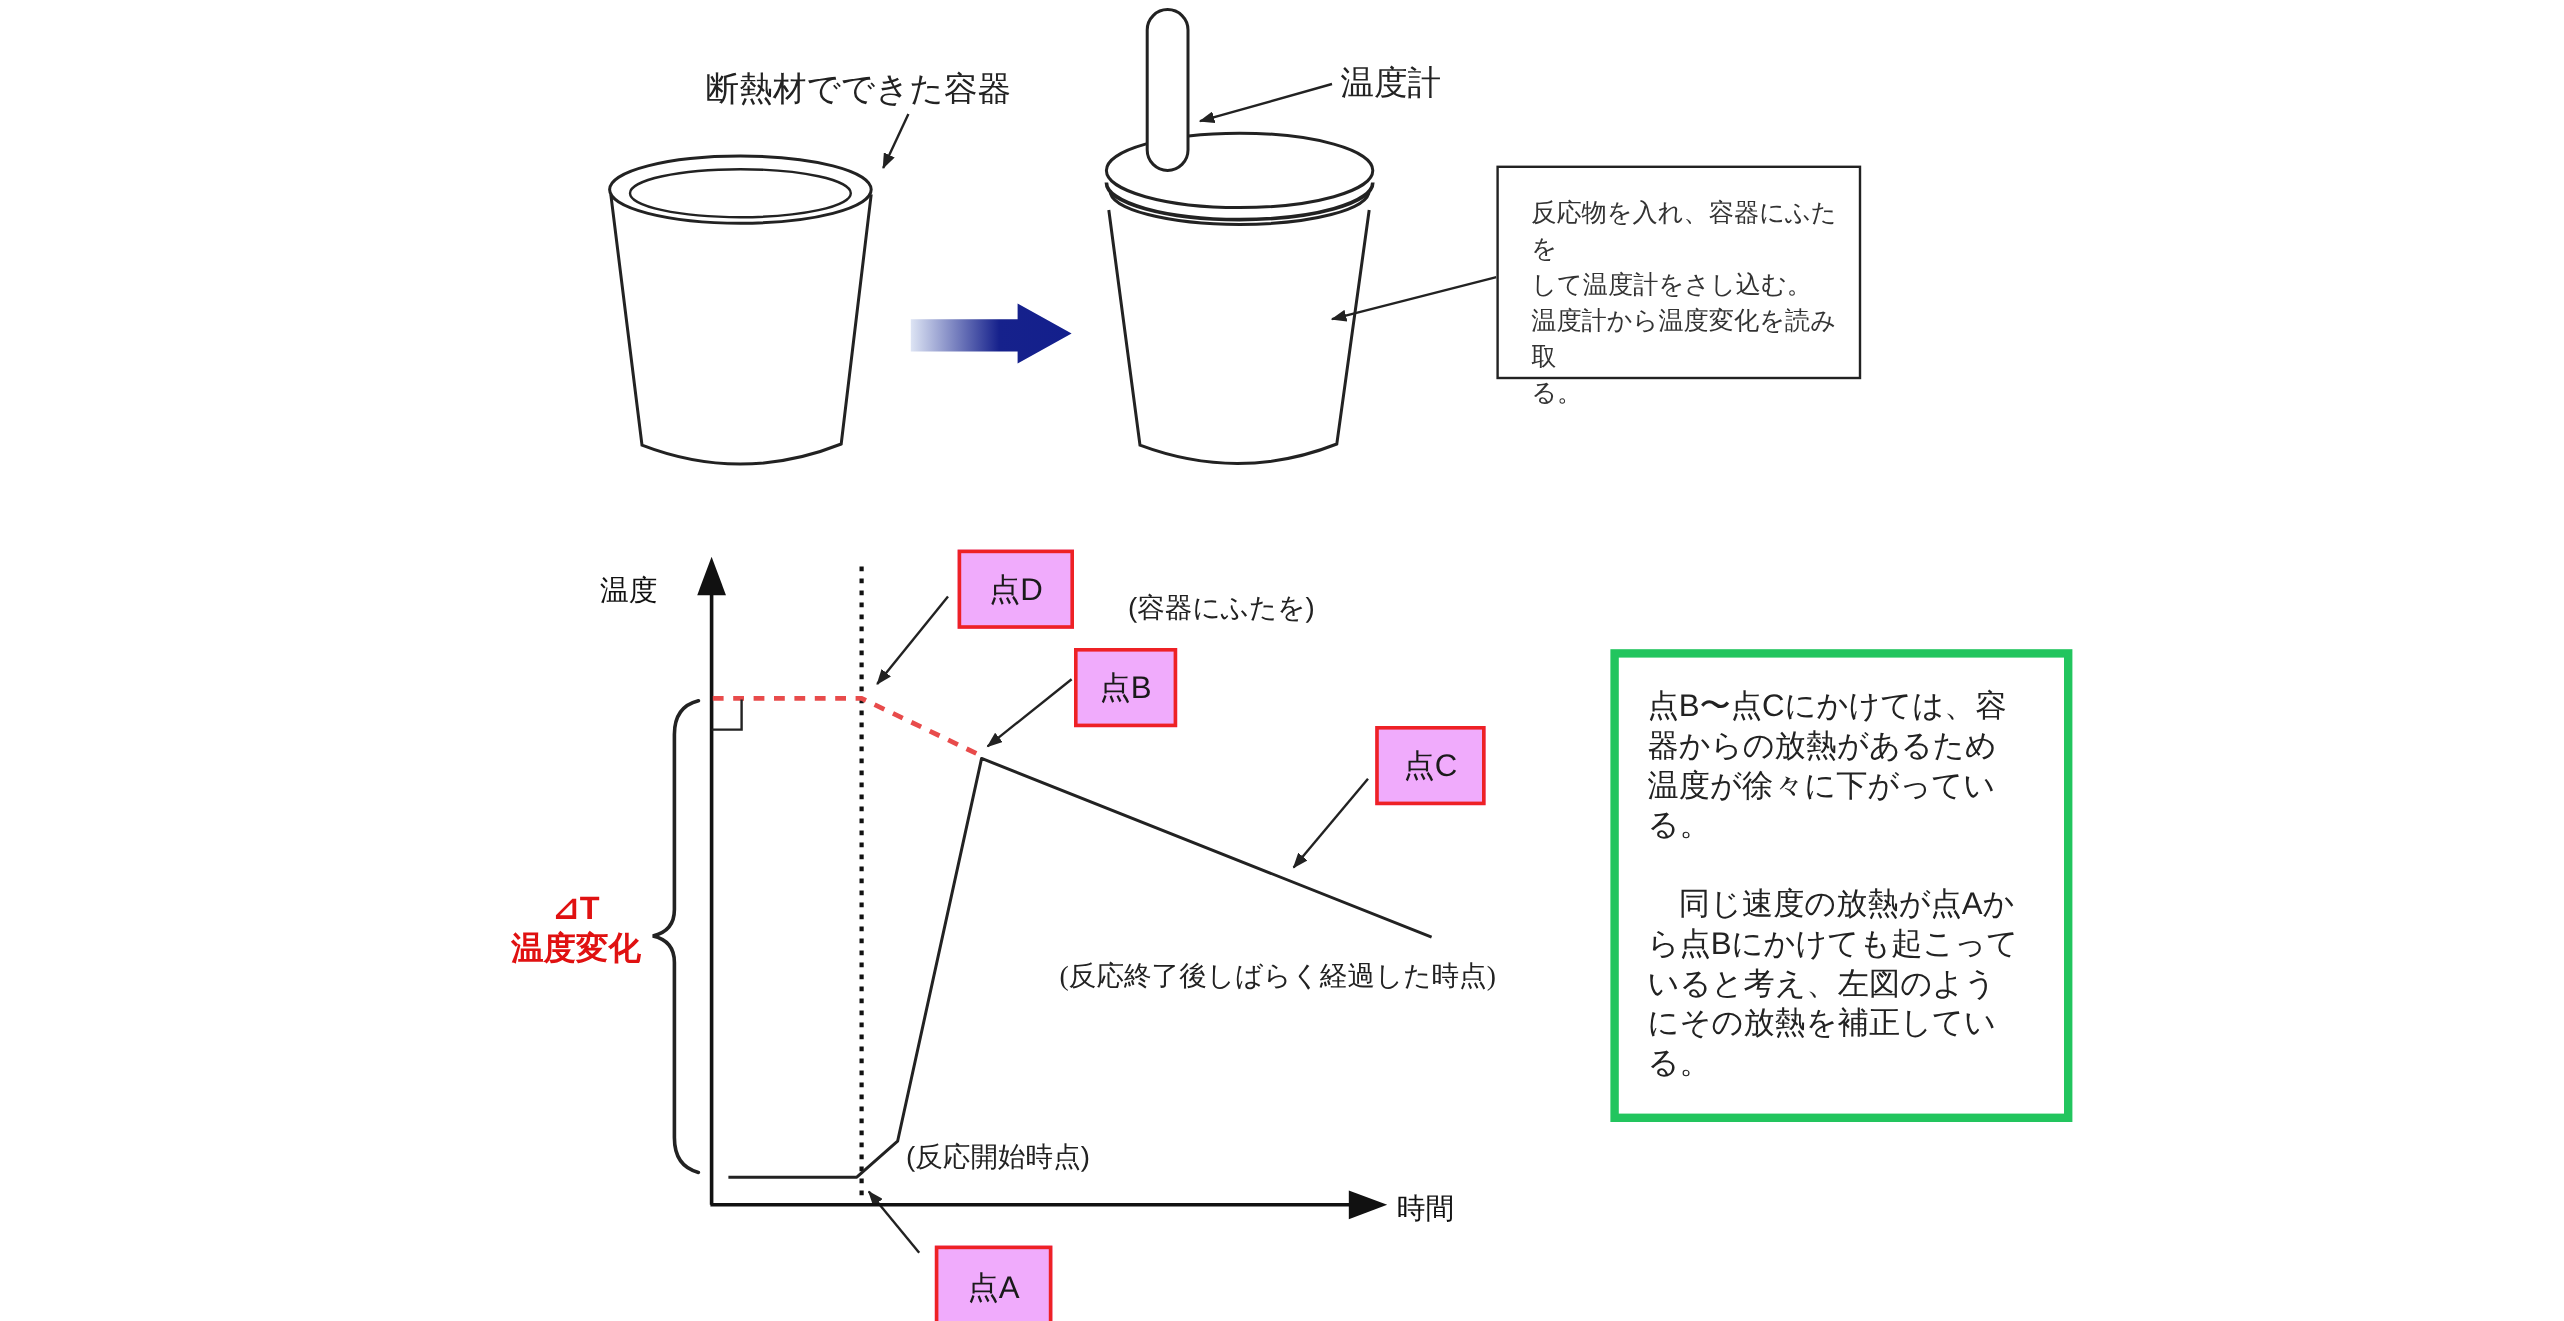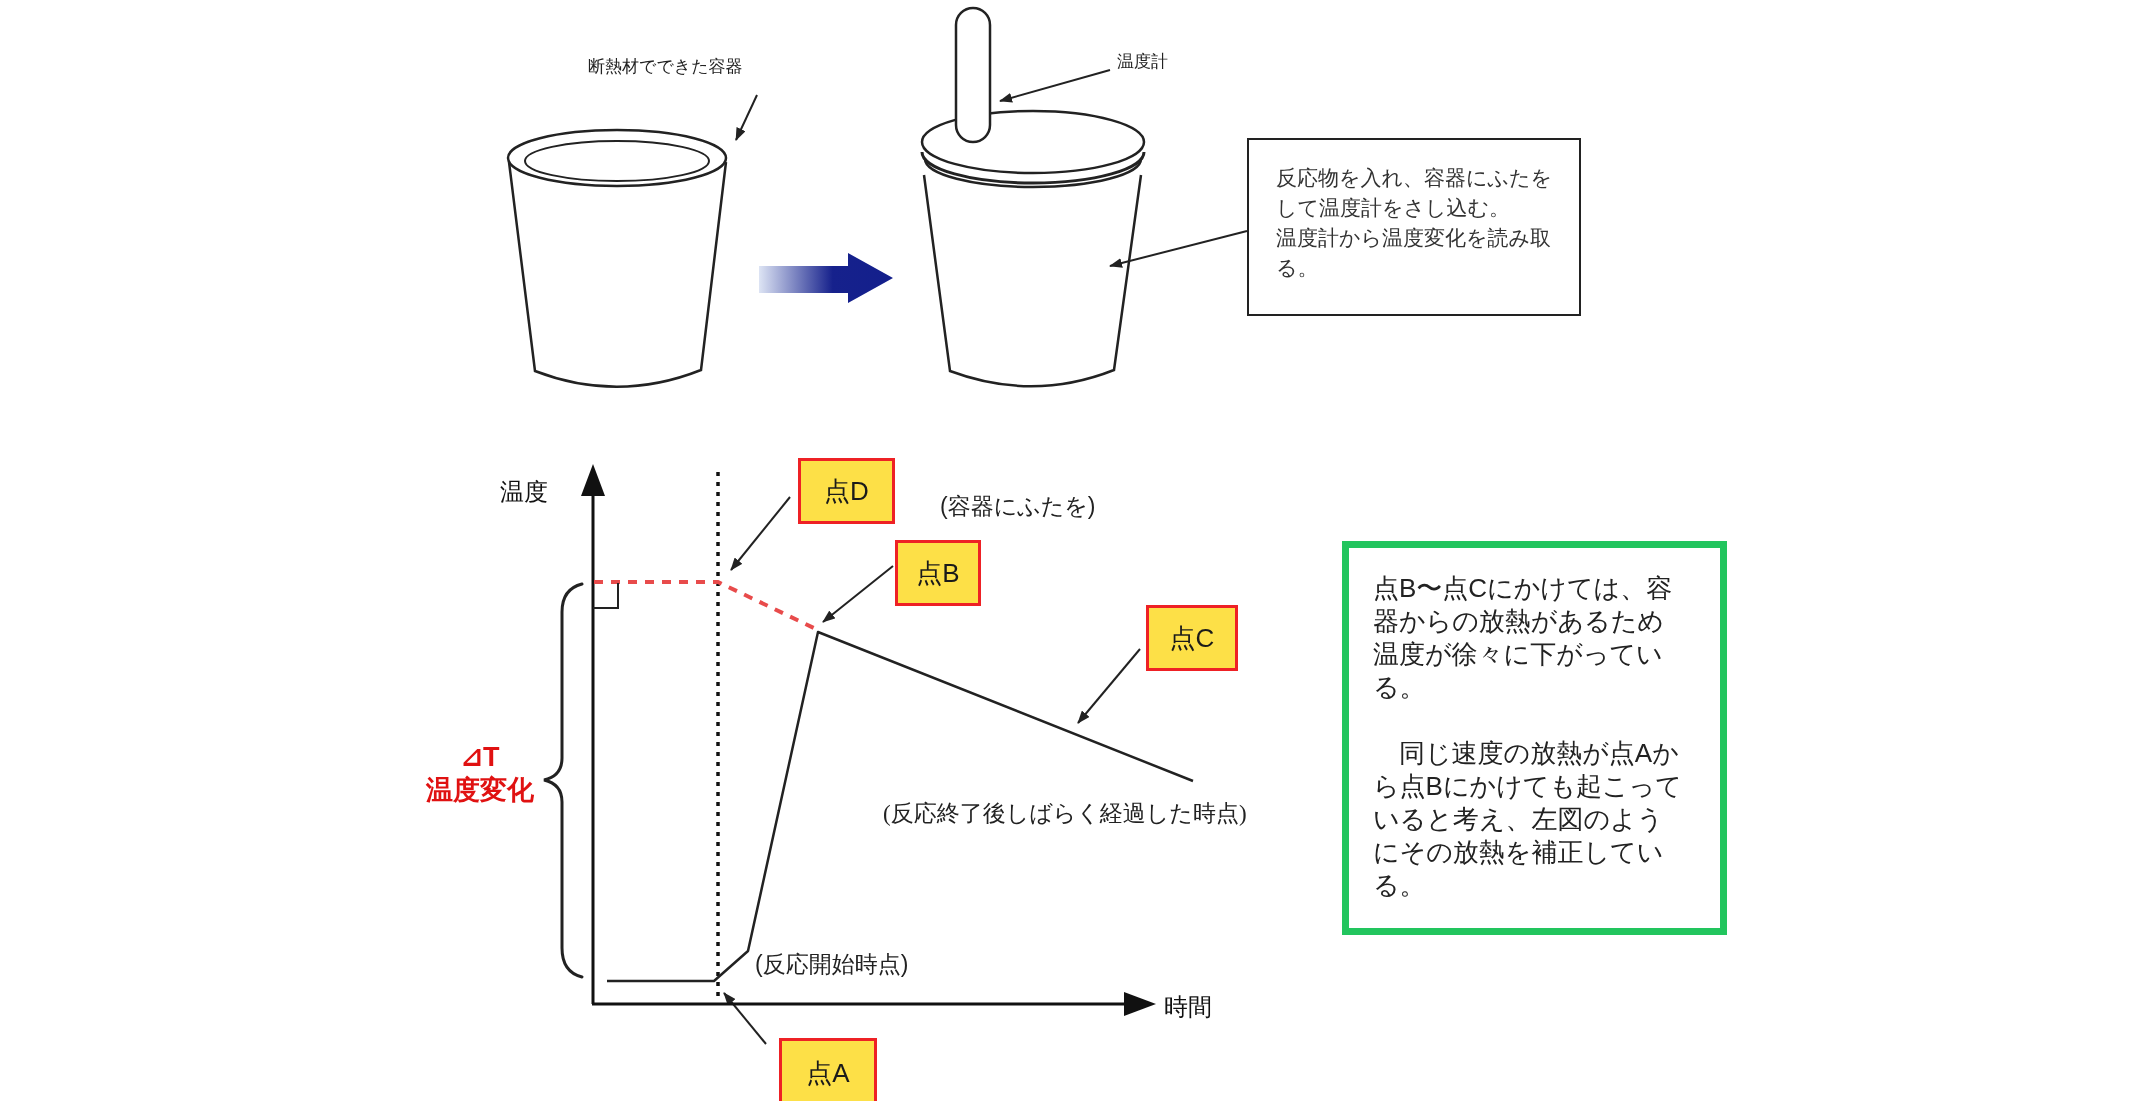--- a/index.html
+++ b/index.html
@@ -2,30 +2,30 @@
 <html><head>
 <meta charset="utf-8">
 <style>
   html,body{margin:0;padding:0;background:#ffffff;}
   body{width:2137px;height:1101px;overflow:hidden;position:relative;
        font-family:"Liberation Sans","DejaVu Sans",sans-serif;color:#1a1a1a;}
   .stage{position:absolute;inset:0;}
   svg.art{position:absolute;left:0;top:0;}
   .abs{position:absolute;white-space:nowrap;}
   .pre{white-space:pre-line;}
-  .lbl{font-size:17px;color:#222;}
+  .lbl{font-size:28px;color:#222;}
   .axis-lbl{font-size:24px;color:#111;}
   .cap{font-size:23px;color:#222;}
-  .callout{left:1247px;top:138px;width:334px;height:178px;border:2px solid #222;
+  .callout{left:1247px;top:138px;width:304px;height:178px;border:2px solid #222;
            box-sizing:border-box;padding:23px 10px 0 27px;font-size:21px;line-height:30px;
            color:#333;background:#fff;}
   .noteBox{left:1342px;top:541px;width:385px;height:394px;border:7px solid #22c55e;
            box-sizing:border-box;padding:24px 10px 0 24px;font-size:26px;line-height:33px;
            color:#222;background:#fff;}
-  .ptBox{border:3px solid #ee2125;background:#fde047;box-sizing:border-box;
+  .ptBox{border:3px solid #ee2125;background:#f0abfc;box-sizing:border-box;
          display:flex;align-items:center;justify-content:center;
          font-size:26px;color:#1a1a1a;}
   .deltaT{left:398px;top:741px;width:164px;text-align:center;color:#e01111;
           font-weight:bold;font-size:27px;line-height:33px;}
   .title{left:910px;top:1046px;font-size:33px;font-weight:bold;color:#111;
          border-bottom:4px solid #111;padding-bottom:6px;letter-spacing:1px;}
 </style>
 </head>
 <body>
 

